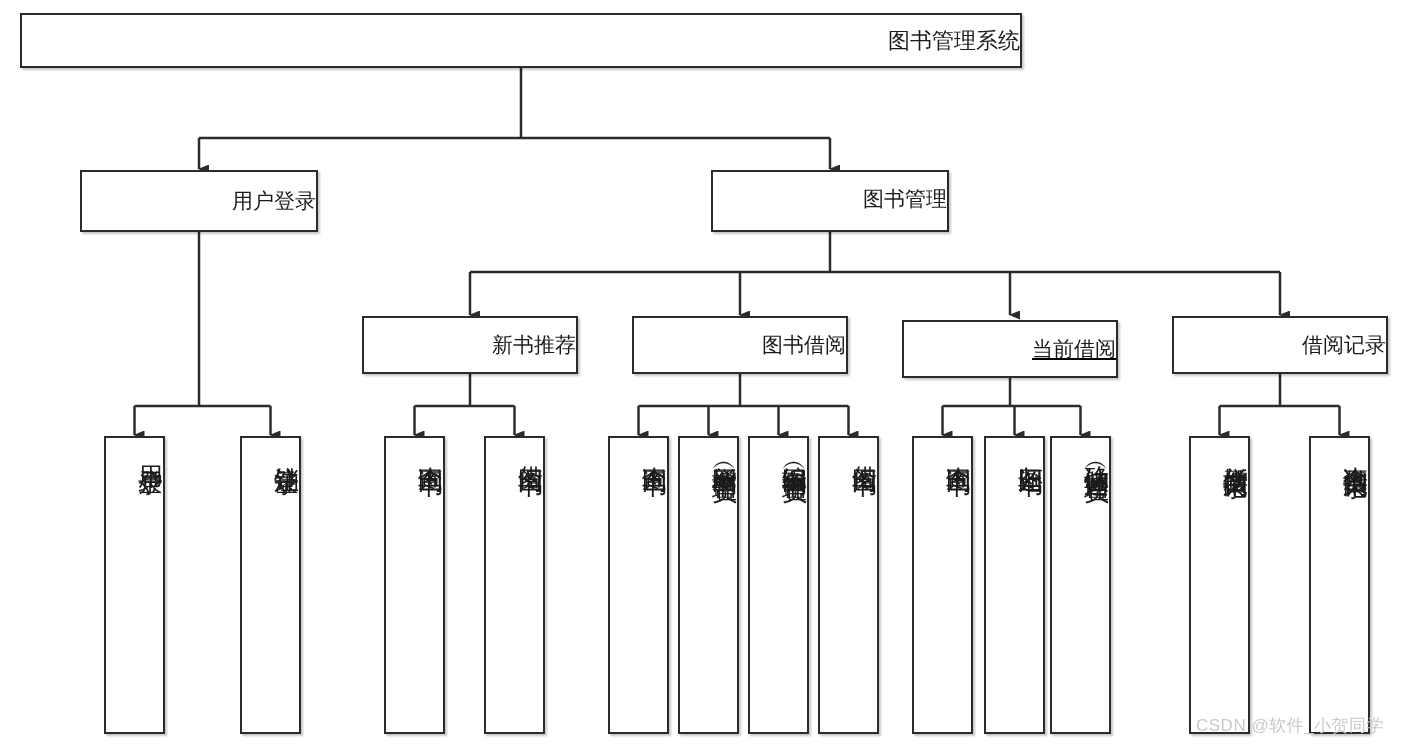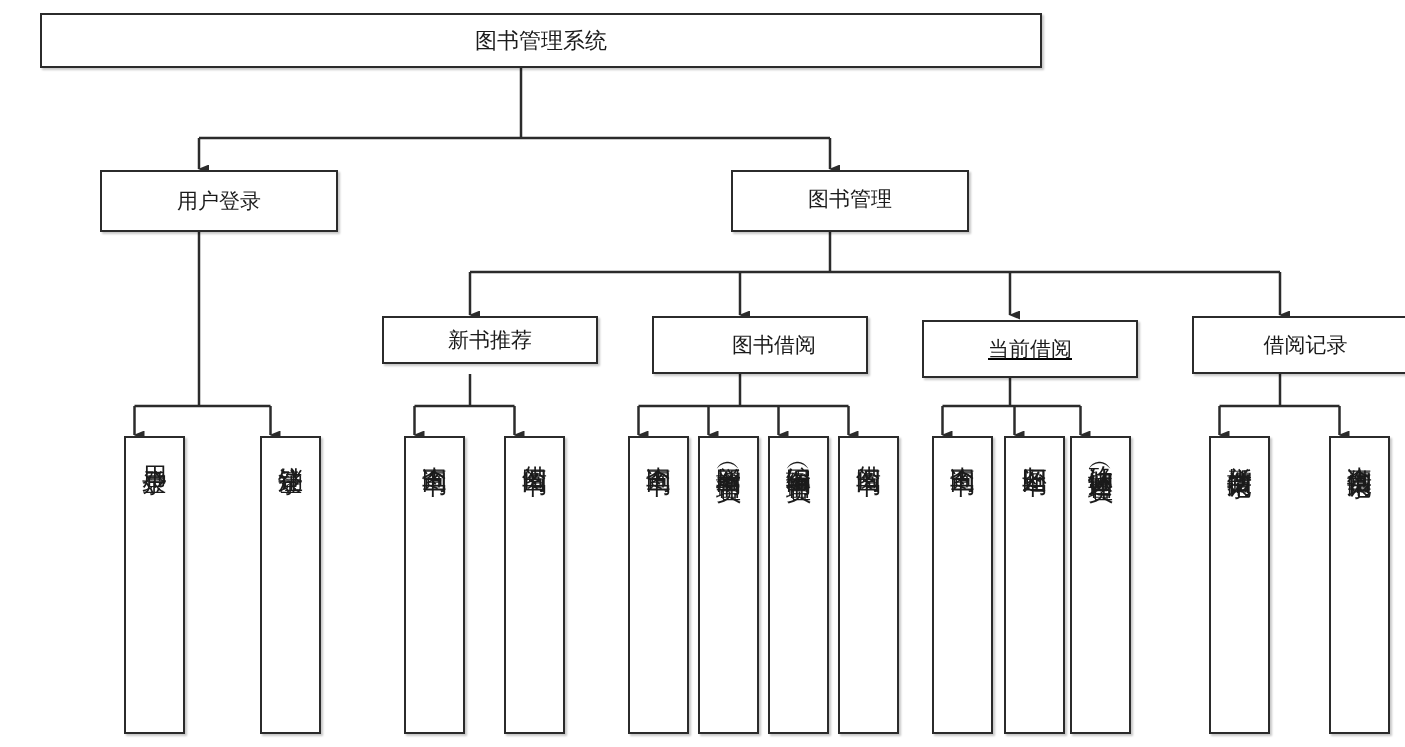--- a/index.html
+++ b/index.html
@@ -25,23 +25,22 @@
     height: 747px;
   }
   .node {
     position: absolute;
     box-sizing: border-box;
     background: #ffffff;
     border: 2px solid #2b2b2b;
     box-shadow: 2px 2px 2px rgba(0,0,0,0.22);
     display: flex;
     align-items: center;
-    justify-content: center;
+    justify-content: flex-end;
     overflow: hidden;
-    margin-left: 20px;
   }
   .node .label {
     color: #1b1b1b;
     text-align: center;
     line-height: 1.18;
     white-space: nowrap;
   }
   .node.horizontal .label {
     writing-mode: horizontal-tb;
     font-size: 21px;
@@ -117,21 +116,21 @@
   <div id="node-layer">
       <div class="node horizontal root" style="left: 20px; top: 13px; width: 1002px; height: 55px;">
         <span class="label">图书管理系统</span>
       </div>
       <div class="node horizontal" style="left: 80px; top: 170px; width: 238px; height: 62px;">
         <span class="label">用户登录</span>
       </div>
       <div class="node horizontal" style="left: 711px; top: 170px; width: 238px; height: 62px; font-family: Liberation Mono, monospace;">
         <span class="label">图书管理</span>
       </div>
-      <div class="node horizontal" style="left: 362px; top: 316px; width: 216px; height: 48px;">
+      <div class="node horizontal" style="left: 362px; top: 316px; width: 216px; height: 58px;">
         <span class="label">新书推荐</span>
       </div>
       <div class="node horizontal" style="left: 632px; top: 316px; width: 216px; height: 58px; padding-left: 28px;">
         <span class="label">图书借阅</span>
       </div>
       <div class="node horizontal" style="left: 902px; top: 320px; width: 216px; height: 58px; text-decoration: underline;">
         <span class="label">当前借阅</span>
       </div>
       <div class="node horizontal" style="left: 1172px; top: 316px; width: 216px; height: 58px; padding-left: 11px;">
         <span class="label">借阅记录</span>
@@ -170,13 +169,14 @@
         <span class="label">确认归还（管理员）</span>
       </div>
       <div class="node vertical" style="left: 1189px; top: 436px; width: 61px; height: 298px;">
         <span class="label">新增借阅记录</span>
       </div>
       <div class="node vertical" style="left: 1309px; top: 436px; width: 61px; height: 298px;">
         <span class="label">查询借阅记录</span>
       </div>
     </div>
 
+  <div class="watermark" style="left: 1196px; top: 714px; color: rgb(201, 201, 201);">CSDN @软件_小贺同学</div>
 </div>
 
 </body></html>

